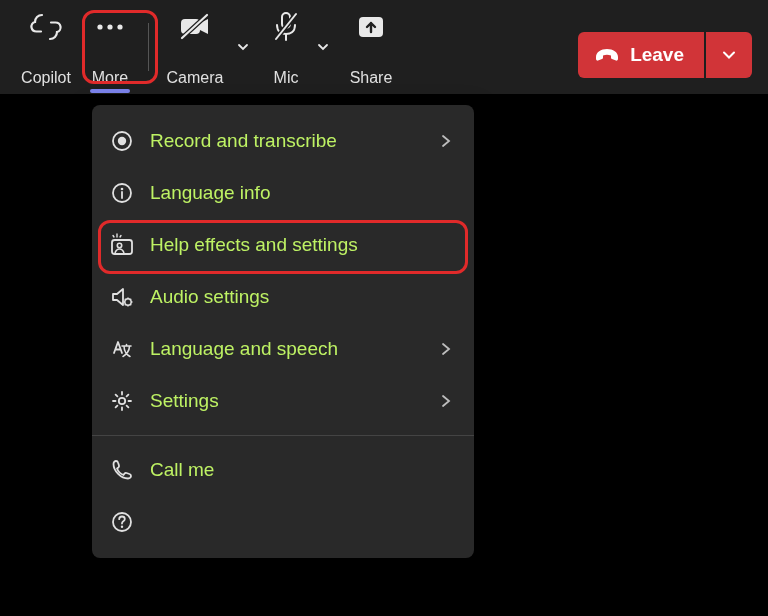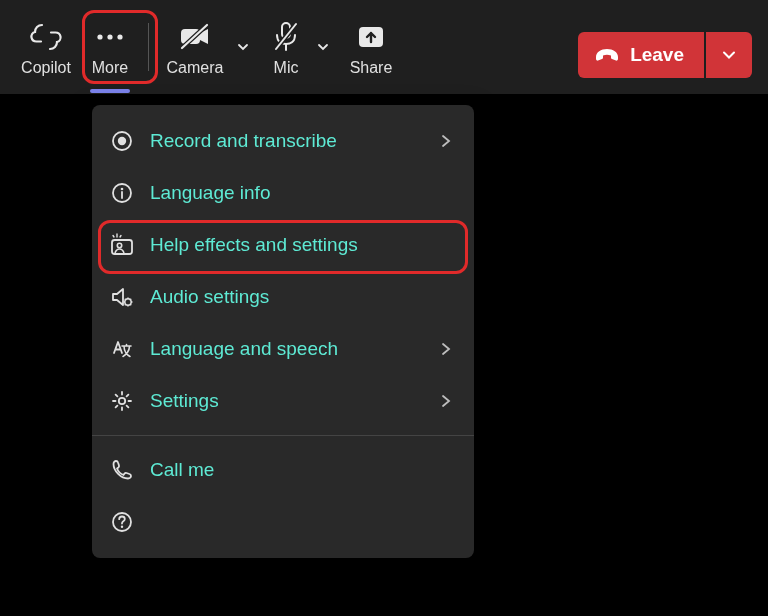--- a/index.html
+++ b/index.html
@@ -17,21 +17,21 @@
       background: #1f1f1f;
       display: flex;
       align-items: center;
       padding: 0 10px;
       border-bottom: 1px solid #000;
     }
     .toolbar-item {
       display: flex;
       flex-direction: column;
       align-items: center;
-      justify-content: center;
+      justify-content: space-between;
       height: 80px;
       padding: 0 8px;
       position: relative;
       cursor: pointer;
       flex-shrink: 0;
     }
     .toolbar-copilot { width: 72px; }
     .toolbar-more { width: 56px; }
     .toolbar-camera-group, .toolbar-mic-group {
       display: flex;
@@ -132,21 +132,21 @@
       height: 52px;
       display: flex;
       align-items: center;
       padding: 0 18px 0 18px;
       gap: 16px;
       cursor: pointer;
       position: relative;
     }
     .menu-label {
       font-size: 19px;
-      color: #5eead4;
+      color: #bef264;
       flex: 1;
     }
     .menu-chevron {
       width: 20px;
       display: flex;
       justify-content: center;
     }
     .menu-sep {
       height: 1px;
       background: #444;

